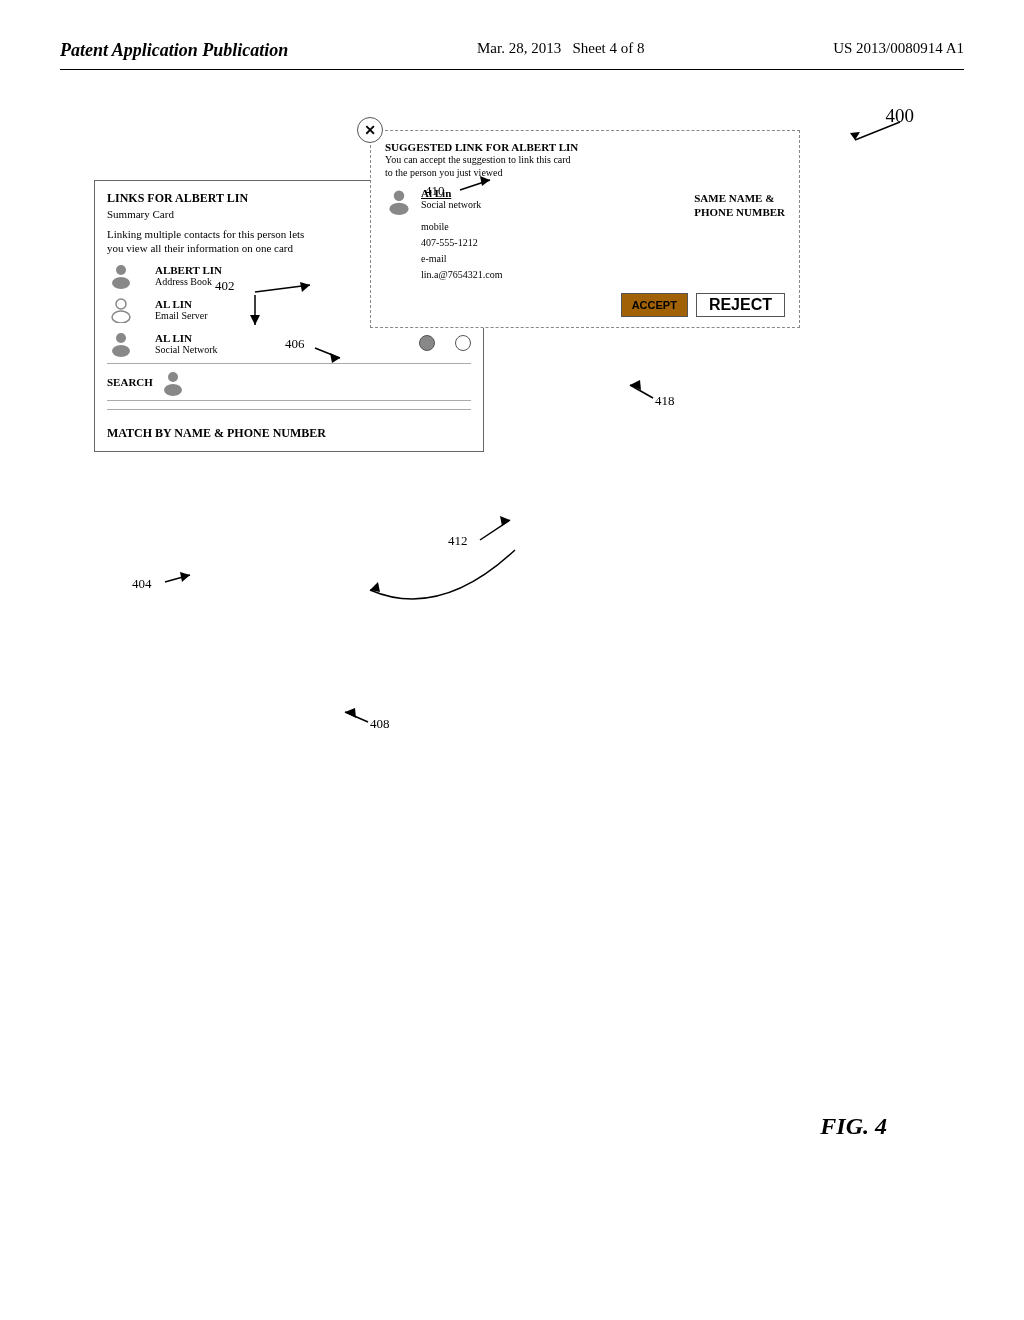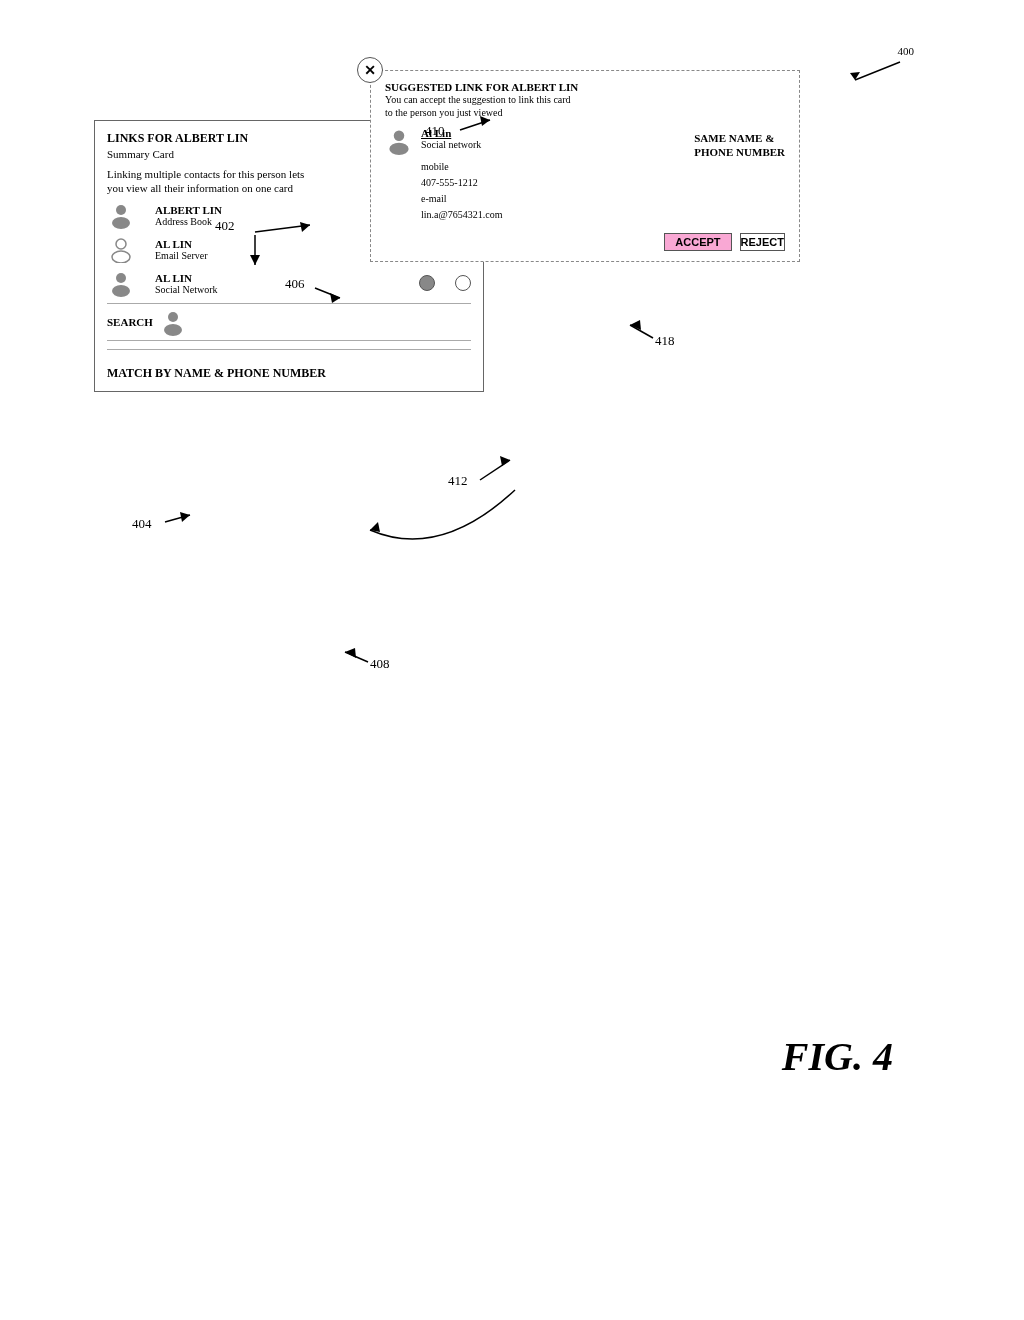--- a/index.html
+++ b/index.html
@@ -47,22 +47,22 @@
     .main-content {
       position: relative;
       width: 100%;
       height: 1100px;
     }
 
     
     .fig-label {
       position: absolute;
       bottom: 60px;
-      right: 71px;
-      font-size: 40px;
+      right: 77px;
+      font-size: 24px;
       font-style: italic;
       font-weight: bold;
     }
 
     
     .left-panel {
       position: absolute;
       top: 80px;
       left: 34px;
       width: 390px;
@@ -241,34 +241,34 @@
       display: flex;
       gap: 8px;
       margin-top: 10px;
       justify-content: flex-end;
     }
     .btn-accept {
       border: 1.5px solid #555;
       padding: 2px 10px;
       font-size: 11px;
       font-weight: bold;
-      background: #f9a8d4;
+      background: #a16207;
     }
     .btn-reject {
       border: 1.5px solid #555;
-      padding: 2px 0;
-      font-size: 11px;
+      padding: 2px 12px;
+      font-size: 16px;
       font-weight: bold;
       background: #fff;
     }
 
     
     .callout {
       position: absolute;
-      font-size: 11px;
+      font-size: 19px;
     }
 
     
     .arrows-svg {
       position: absolute;
       top: 0;
       left: 0;
       width: 100%;
       height: 100%;
       pointer-events: none;
@@ -277,20 +277,32 @@
     .divider-line {
       border-top: 1px solid #aaa;
       margin: 4px 0;
     }
   </style>
 </head>
 <body>
 
 <div class="page">
 
+  <div class="header">
+    <div class="header-left">
+      <span>Patent Application Publication</span>
+    </div>
+    <div class="header-center">
+      <span>Mar. 28, 2013</span>&nbsp;&nbsp;
+      <span>Sheet 4 of 8</span>
+    </div>
+    <div class="header-right">
+      <span>US 2013/0080914 A1</span>
+    </div>
+  </div>
 
   <div class="main-content">
 
     <div class="callout" style="top:5px; right:50px;">
       <span>400</span>
     </div>
 
     <div class="left-panel">
       <div class="panel-title">LINKS FOR ALBERT LIN</div>
       <div class="panel-subtitle">Summary Card</div>

